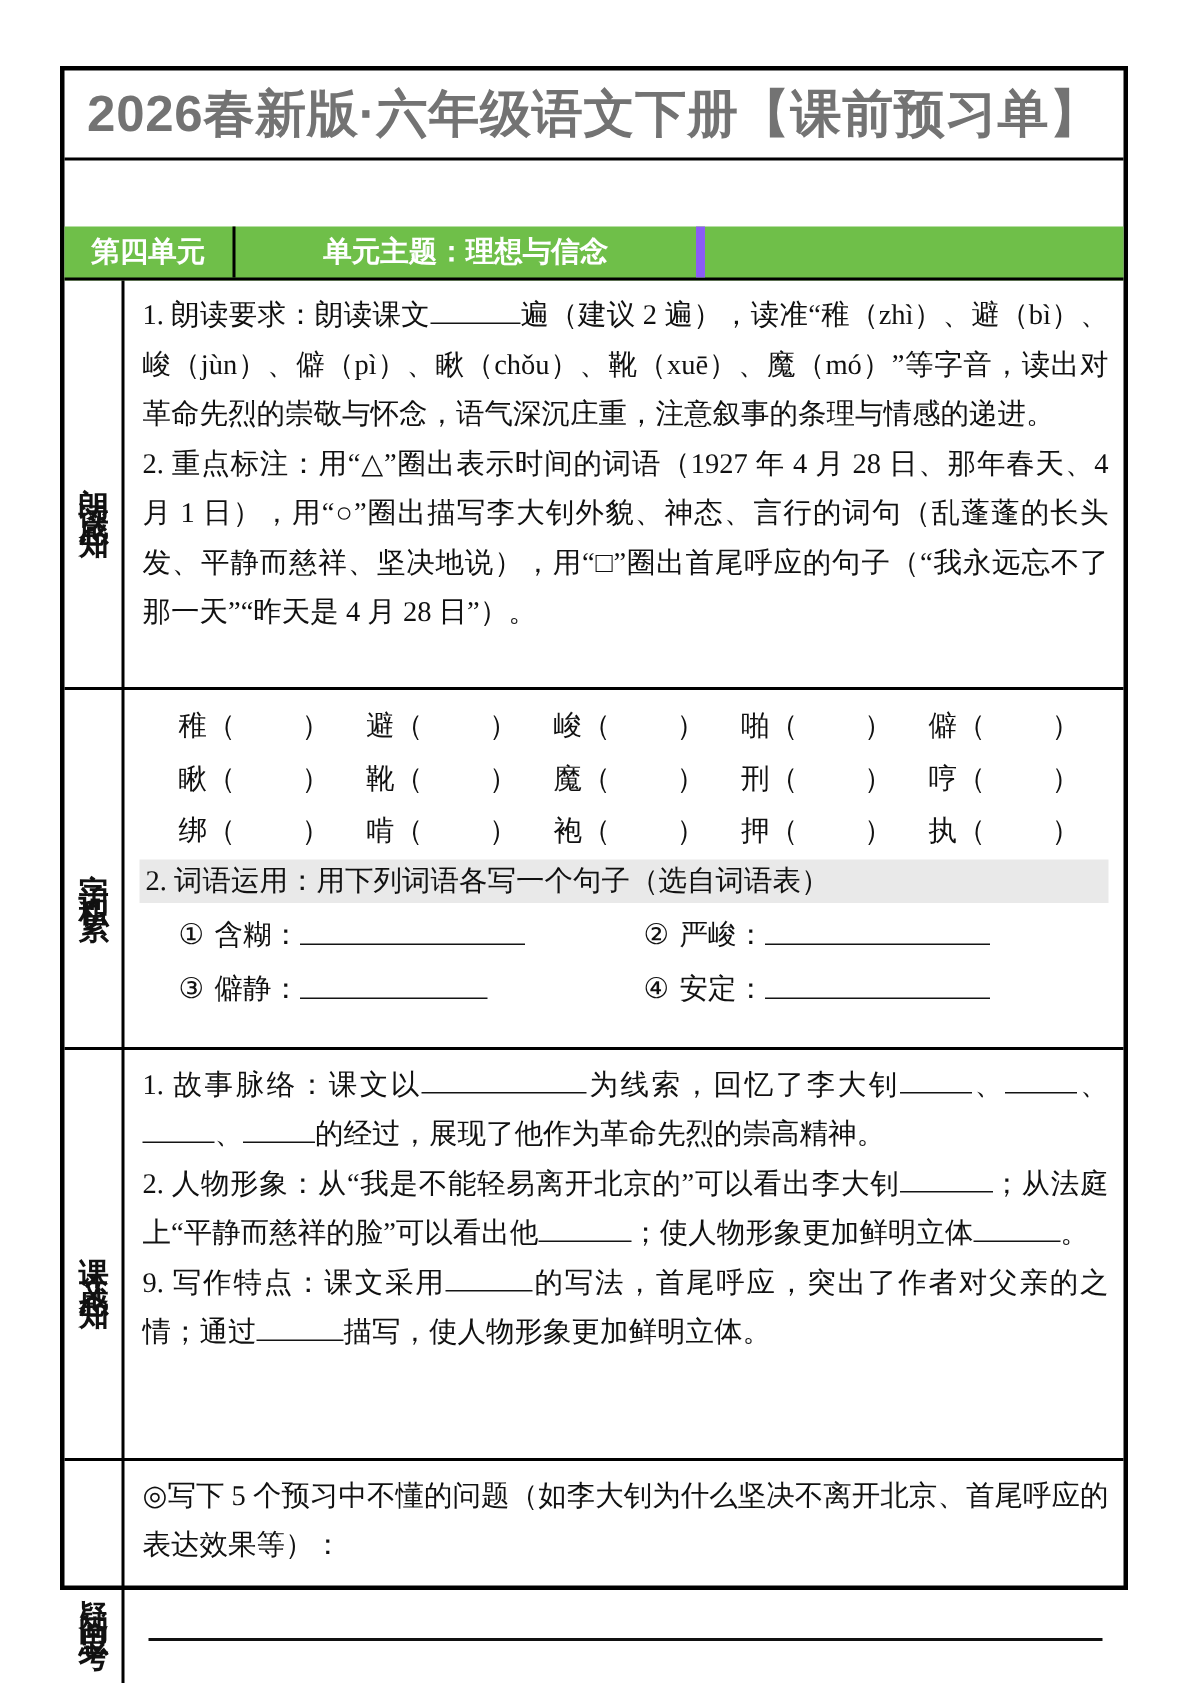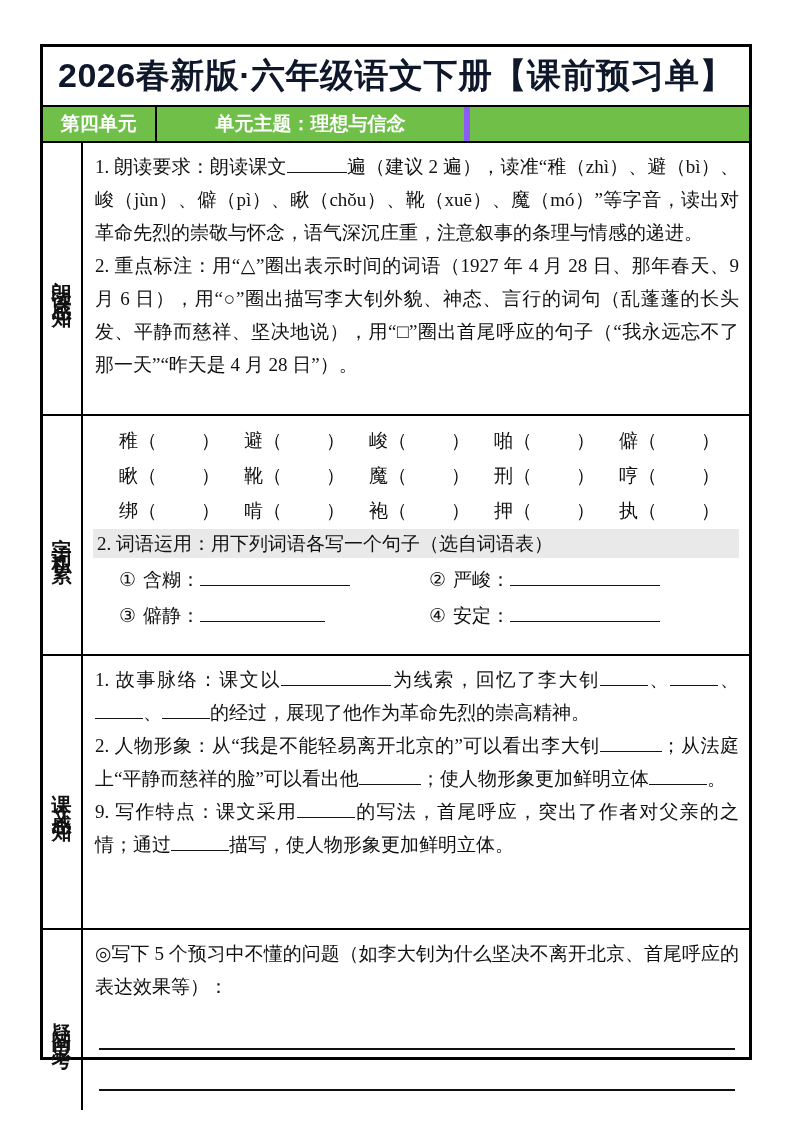--- a/index.html
+++ b/index.html
@@ -9,24 +9,24 @@
   }
   .sheet{
     position:absolute;left:40px;top:44px;width:712px;height:1016px;
     box-sizing:border-box;border:3px solid #000;background:#fff;
     display:flex;flex-direction:column;
   }
   
   .title-row{flex:0 0 58px;border-bottom:2px solid #000;display:flex;align-items:center;justify-content:center;overflow:hidden;}
   .title{
     font-family:"Liberation Sans","DejaVu Sans",sans-serif;font-weight:900;
-    font-size:34px;color:#0f172a;letter-spacing:.5px;white-space:nowrap;
+    font-size:34px;color:#737373;letter-spacing:.5px;white-space:nowrap;
   }
   
-  .unit-row{flex:0 0 34px;border-bottom:2px solid #000;display:flex;background:#6fbf49;}
+  .unit-row{flex:0 0 34px;border-bottom:2px solid #000;display:flex;background:#6fbf49;margin-top:44px;}
   .unit-cell{
     display:flex;align-items:center;justify-content:center;color:#fff;
     font-family:"Liberation Sans","DejaVu Sans",sans-serif;font-weight:bold;font-size:19px;white-space:nowrap;
   }
   .unit-cell.c-unit{flex:0 0 15.8%;border-right:2px solid #000;}
   .unit-cell.c-theme{flex:0 0 43.6%;border-right:6px solid #8b5cf6;}
   .unit-cell.c-lesson{flex:1;}
   
   .section{display:flex;border-bottom:2px solid #000;box-sizing:border-box;}
   .sec-reading{flex:0 0 273px;}
@@ -73,21 +73,21 @@
     <div class="unit-cell c-unit">第四单元</div>
     <div class="unit-cell c-theme">单元主题：理想与信念</div>
   </div>
 
   <div class="section sec-reading">
     <div class="label-cell">
       <span class="label-text">朗读感知</span>
     </div>
     <div class="content-cell">
       <p class="para"><span>1. 朗读要求：朗读课文</span><span class="blank w60"></span><span>遍（建议 2 遍），读准“稚（zhì）、避（bì）、峻（jùn）、僻（pì）、瞅（chǒu）、靴（xuē）、魔（mó）”等字音，读出对革命先烈的崇敬与怀念，语气深沉庄重，注意叙事的条理与情感的递进。</span></p>
-      <p class="para">2. 重点标注：用“△”圈出表示时间的词语（1927 年 4 月 28 日、那年春天、9 月 6 日），用“○”圈出描写李大钊外貌、神态、言行的词句（乱蓬蓬的长头发、平静而慈祥、坚决地说），用“□”圈出首尾呼应的句子（“我永远忘不了那一天”“昨天是 4 月 28 日”）。</p>
+      <p class="para">2. 重点标注：用“△”圈出表示时间的词语（1927 年 4 月 28 日、那年春天、4 月 1 日），用“○”圈出描写李大钊外貌、神态、言行的词句（乱蓬蓬的长头发、平静而慈祥、坚决地说），用“□”圈出首尾呼应的句子（“我永远忘不了那一天”“昨天是 4 月 28 日”）。</p>
     </div>
   </div>
 
   <div class="section sec-words">
     <div class="label-cell">
       <span class="label-text">字词积累</span>
     </div>
     <div class="content-cell">
       <div>
           <div class="char-row">

